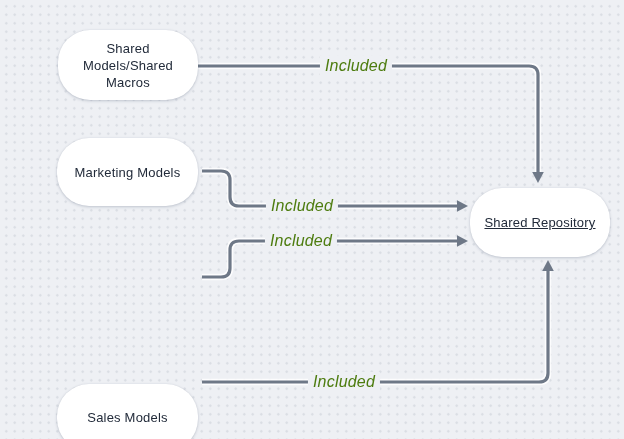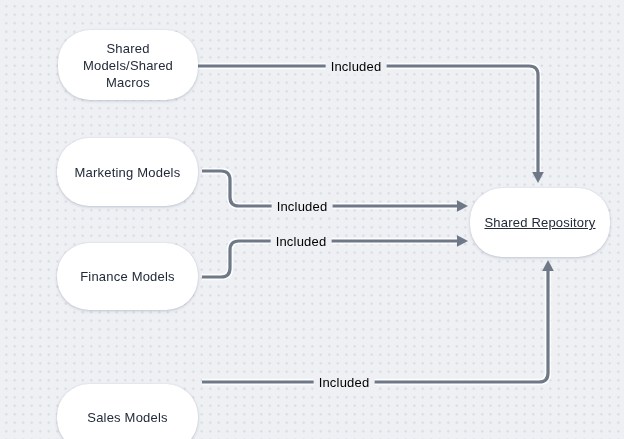--- a/index.html
+++ b/index.html
@@ -58,26 +58,27 @@
     letter-spacing: 0.2px;
   }
   .node .node-label {
     display: block;
     max-width: 114px;
   }
   .edge-label {
     position: absolute;
     transform: translate(-50%, -50%);
     background: #eef0f4;
-    color: #000000;
-    font-size: 13px;
+    color: #4d7c0f;
+    font-size: 16px;
     font-weight: 500;
     letter-spacing: 0.2px;
     padding: 1px 5px;
     white-space: nowrap;
+    font-style: italic;
   }
 </style>
 </head>
 <body>
 
 <div class="canvas">
 
   <svg class="connectors" viewBox="0 0 624 439">
 
     <g>
@@ -106,23 +107,20 @@
   </svg>
 
   <div class="node" style="left:57px; top:138px; width:141px; height:68px;">
     <span class="node-label">Marketing Models</span>
   </div>
 
   <div class="node" style="left:58px; top:30px; width:140px; height:70px;">
     <span class="node-label">Shared Models/Shared Macros</span>
   </div>
 
-  <div class="node" style="left:57px; top:243px; width:141px; height:67px;">
-    <span class="node-label">Finance Models</span>
-  </div>
 
   <div class="node" style="left:57px; top:348px; width:141px; height:67px;margin-top:36px;">
     <span class="node-label">Sales Models</span>
   </div>
 
   <div class="node" style="left:470px; top:188px; width:140px; height:69px;text-decoration:underline;">
     <span class="node-label">Shared Repository</span>
   </div>
 
   <div class="edge-label" style="left:356px; top:66px;">Included</div>

